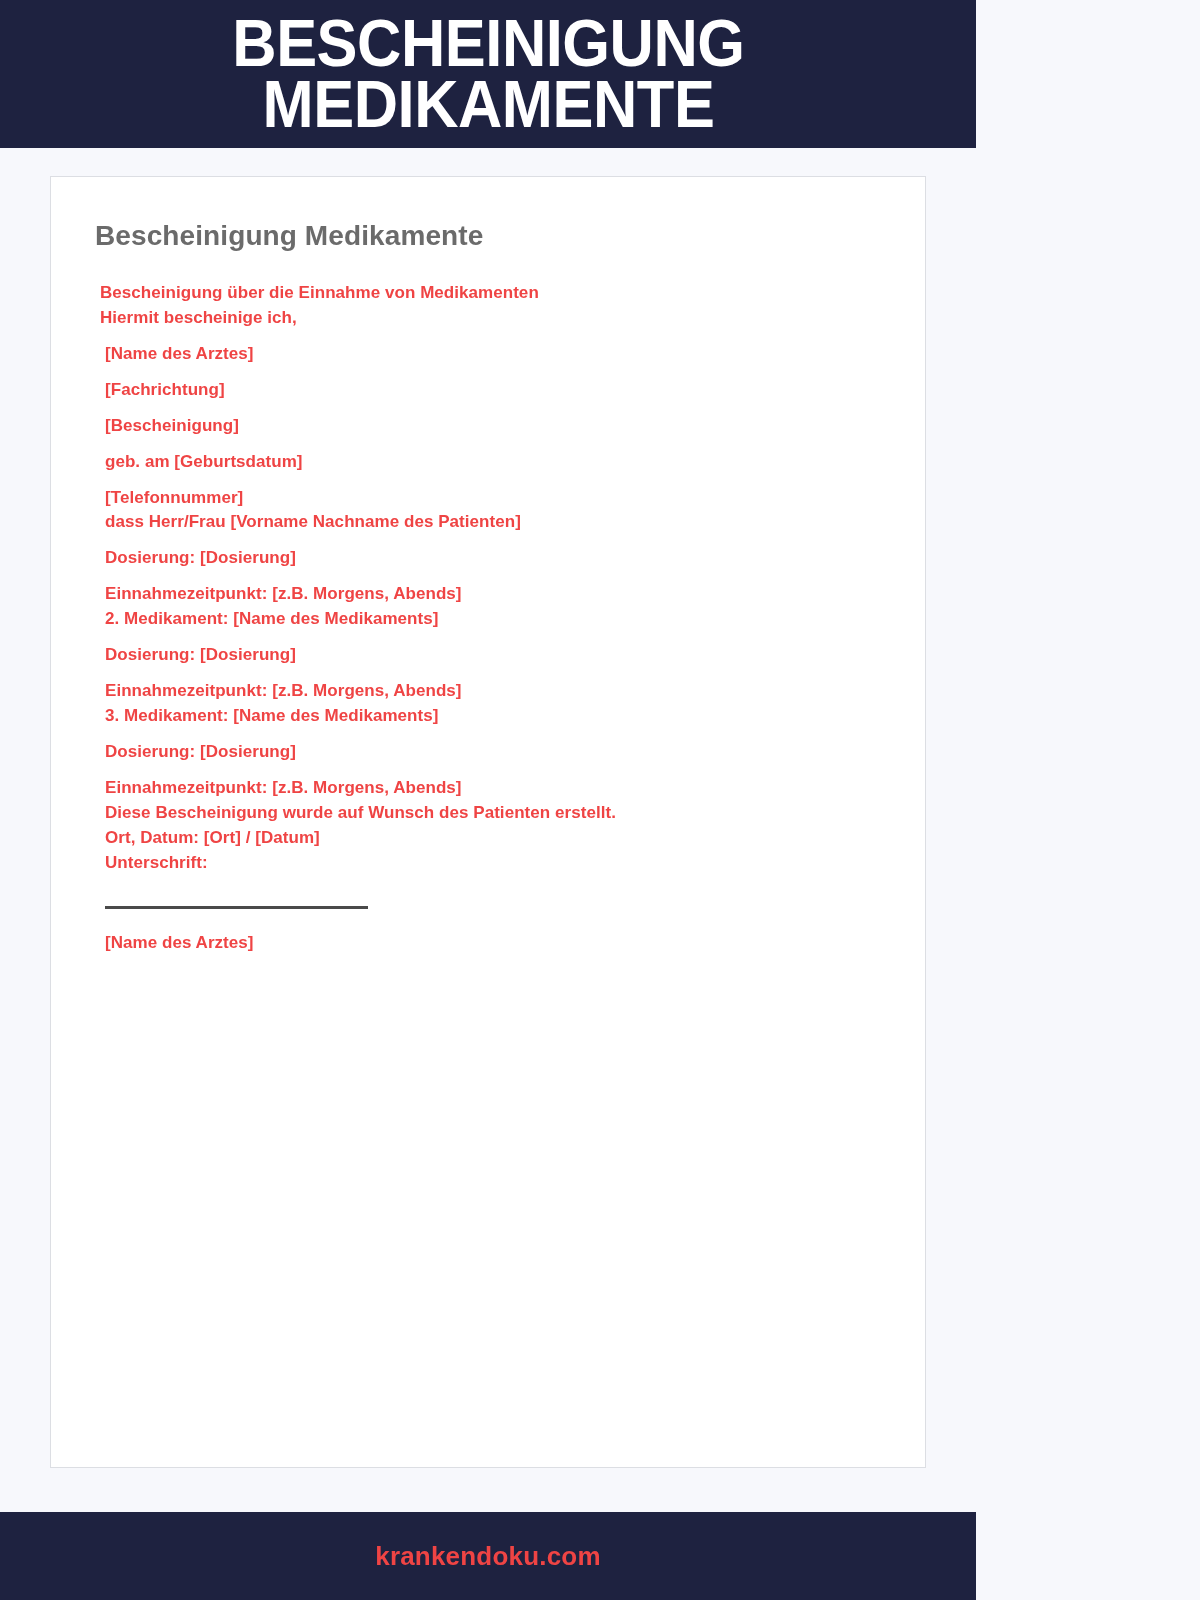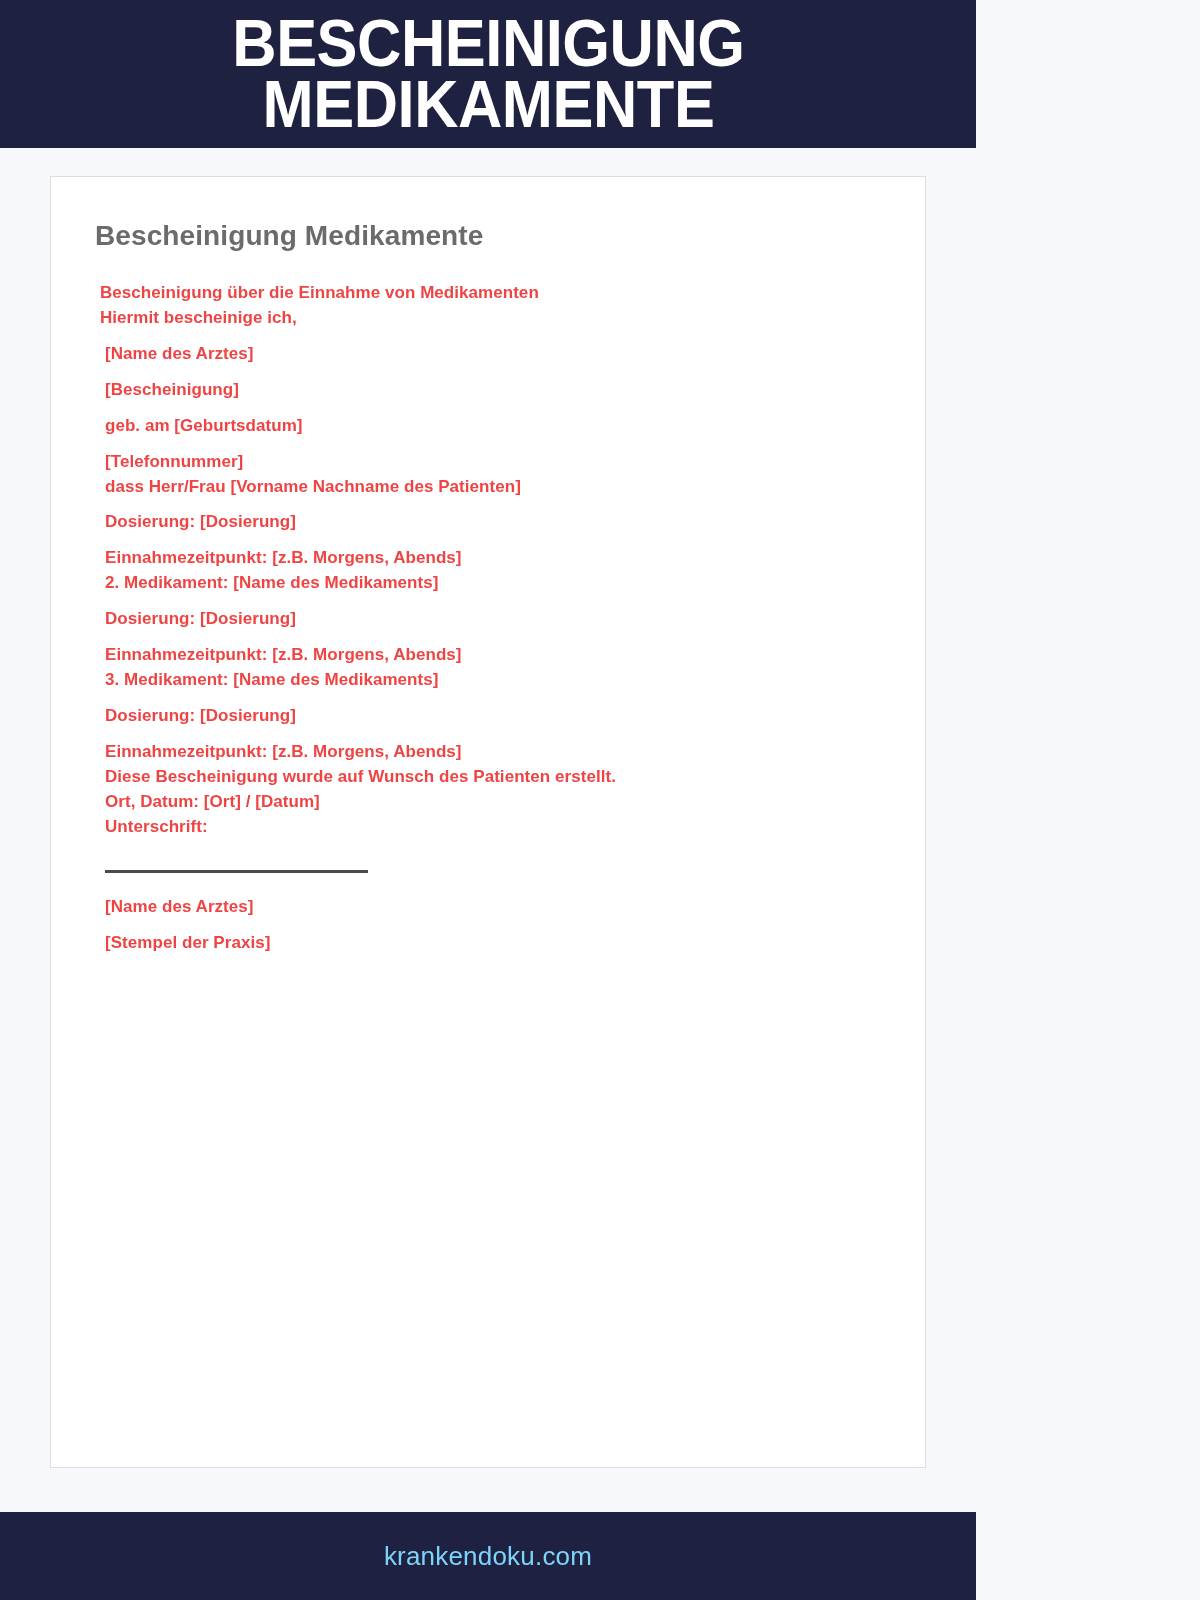--- a/index.html
+++ b/index.html
@@ -113,23 +113,23 @@
   
   .footer {
     background: #1e2240;
     height: 88px;
     flex: 0 0 88px;
     display: flex;
     align-items: center;
     justify-content: center;
   }
   .footer-brand {
-    color: #7dd3fc;
+    color: #ef4444;
     font-size: 26px;
-    font-weight: 400;
+    font-weight: 700;
     letter-spacing: 0.2px;
   }
 </style>
 </head>
 <body>
 
 <div class="page">
 
   <header class="banner">
     <h1 class="banner-title">BESCHEINIGUNG
@@ -139,38 +139,38 @@
   <main class="content-area">
     <article class="doc-card">
 
       <h2 class="doc-title">Bescheinigung Medikamente</h2>
 
       <section class="doc-body">
 
       <p class="lead">Bescheinigung über die Einnahme von Medikamenten
  Hiermit bescheinige ich,</p>
           <p class="indented">[Name des Arztes]</p>
+          <p class="indented">[Fachrichtung]</p>
           <p class="indented">[Bescheinigung]</p>
           <p class="indented">geb. am [Geburtsdatum]</p>
           <p class="indented">[Telefonnummer]
 dass Herr/Frau [Vorname Nachname des Patienten]</p>
           <p class="indented">Dosierung: [Dosierung]</p>
           <p class="indented">Einnahmezeitpunkt: [z.B. Morgens, Abends]
 2. Medikament: [Name des Medikaments]</p>
           <p class="indented">Dosierung: [Dosierung]</p>
           <p class="indented">Einnahmezeitpunkt: [z.B. Morgens, Abends]
 3. Medikament: [Name des Medikaments]</p>
           <p class="indented">Dosierung: [Dosierung]</p>
           <p class="indented">Einnahmezeitpunkt: [z.B. Morgens, Abends]
 Diese Bescheinigung wurde auf Wunsch des Patienten erstellt.
 Ort, Datum: [Ort] / [Datum]
 Unterschrift:</p>
           <hr class="sig-rule">
           <p class="indented">[Name des Arztes]</p>
-          <p class="indented">[Stempel der Praxis]</p>
         </section>
 
     </article>
   </main>
 
   <footer class="footer">
     <span class="footer-brand">krankendoku.com</span>
   </footer>
 
 </div>

